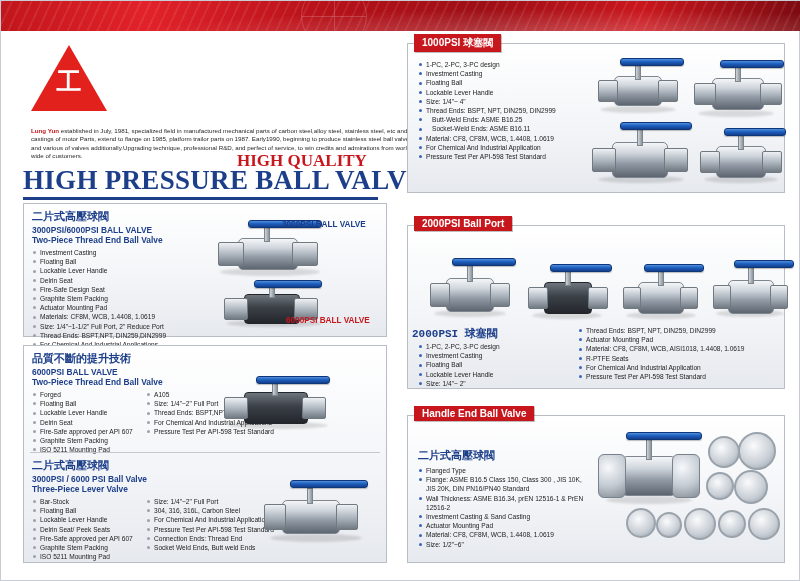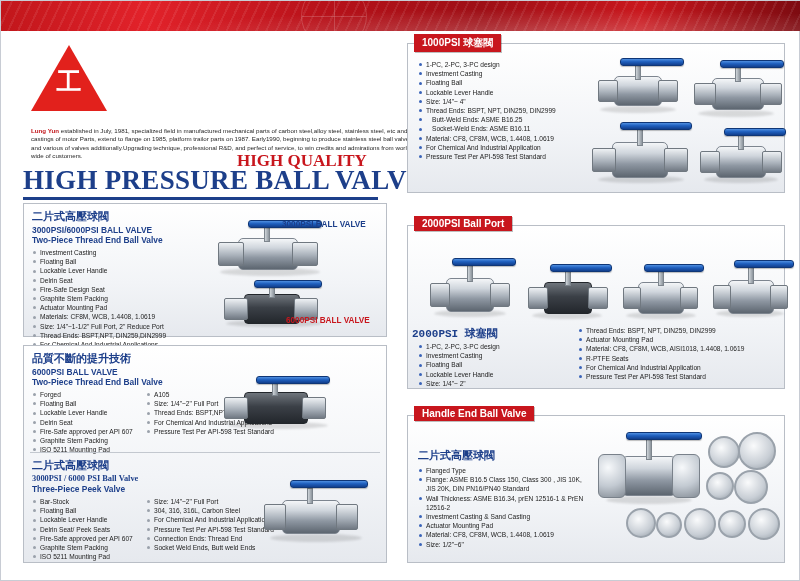--- a/index.html
+++ b/index.html
@@ -165,22 +165,22 @@
       <div class="body-dark" style="left:30px;top:18px;width:62px;height:30px;"></div>
       <div class="nut" style="left:10px;top:23px;width:22px;height:20px;"></div>
       <div class="nut" style="left:88px;top:23px;width:22px;height:20px;"></div>
       <div class="stem" style="left:58px;top:8px;height:12px;"></div>
       <div class="handle" style="left:42px;top:2px;width:72px;"></div>
     </div>
 
     <div style="position:absolute;left:6px;top:106px;width:350px;height:1px;background:#c3c8cf;"></div>
 
     <div style="position:absolute;left:8px;top:112px;" class="ttl-cn">二片式高壓球閥</div>
-    <div style="position:absolute;left:8px;top:128px;font-family:Liberation Serif, serif;" class="ttl-en">3000PSI / 6000 PSI Ball Valve</div>
-    <div style="position:absolute;left:8px;top:138px;" class="ttl-en">Three-Piece Peek Valve</div>
+    <div style="position:absolute;left:8px;top:128px;" class="ttl-en">3000PSI / 6000 PSI Ball Valve</div>
+    <div style="position:absolute;left:8px;top:138px;" class="ttl-en">Three-Piece Lever Valve</div>
     <ul class="ul" style="position:absolute;left:8px;top:151px;width:110px;">
       <li>Bar-Stock</li>
       <li>Floating Ball</li>
       <li>Lockable Lever Handle</li>
       <li>Delrin Seat/ Peek Seats</li>
       <li>Fire-Safe approved per API 607</li>
       <li>Graphite Stem Packing</li>
       <li>ISO 5211 Mounting Pad</li>
     </ul>
     <ul class="ul" style="position:absolute;left:122px;top:151px;width:150px;">

